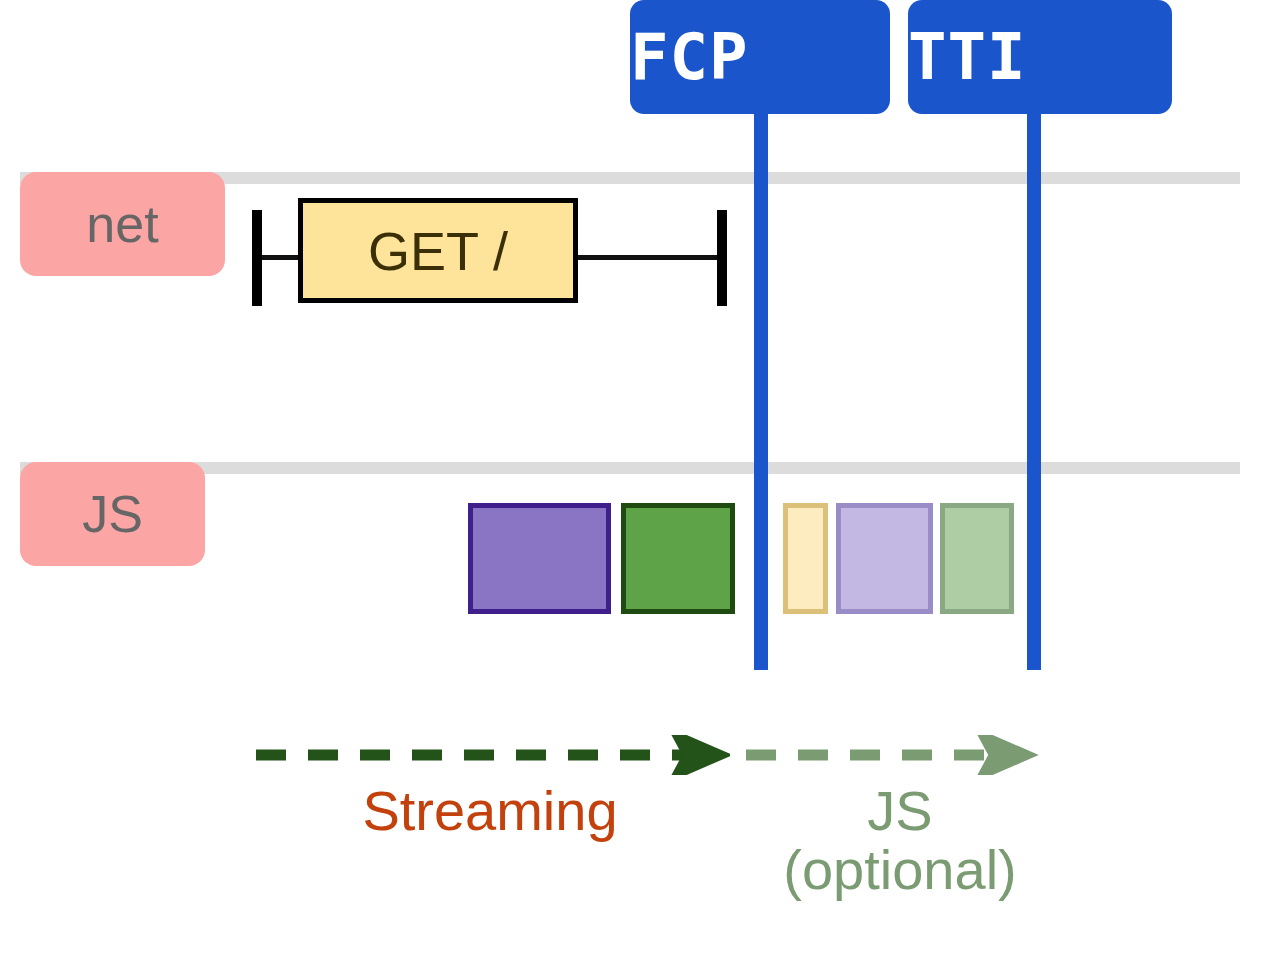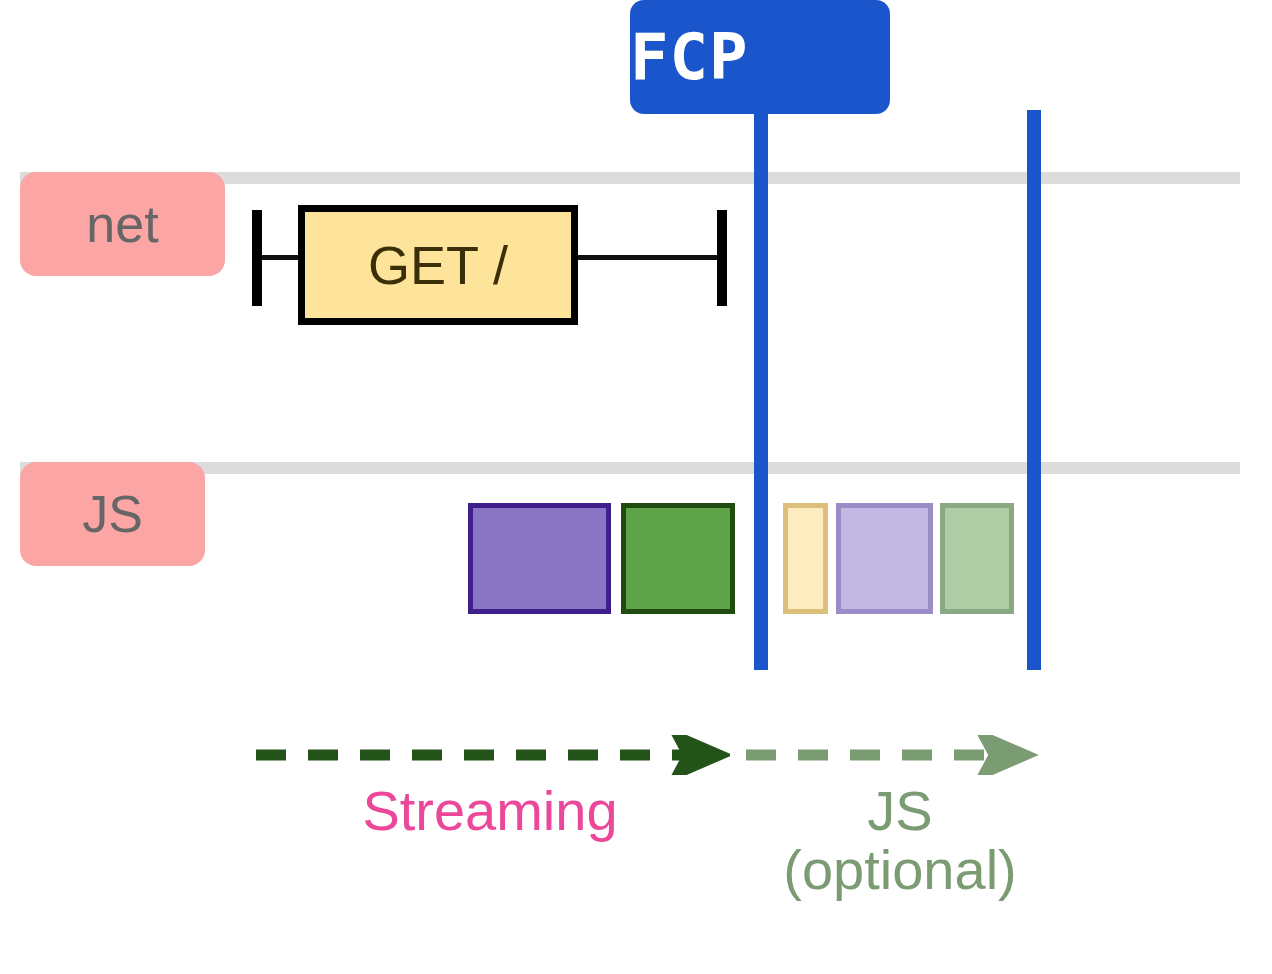--- a/index.html
+++ b/index.html
@@ -91,25 +91,25 @@
     top: 255px;
     height: 5px;
     background: #111111;
   }
   #connector-left  { left: 258px; width: 46px; }
   #connector-right { left: 574px; width: 148px; }
 
   #get-box {
     position: absolute;
     left: 298px;
-    top: 205px;
+    top: 198px;
     width: 280px;
-    height: 120px;
+    height: 105px;
     background: #fde49a;
-    border: 7px solid #000000;
+    border: 5px solid #000000;
     box-sizing: border-box;
     display: flex;
     align-items: center;
     justify-content: center;
     color: #3b2f08;
     font-size: 54px;
     line-height: 1;
     font-family: "Liberation Sans", sans-serif;
   }
 
@@ -129,21 +129,21 @@
   }
   .phase-label {
     position: absolute;
     text-align: center;
     font-size: 56px;
     line-height: 1.05;
     font-family: "Liberation Sans", sans-serif;
     white-space: pre-line;
   }
   #phase-arrow-streaming { left: 250px; top: 735px; }
-  #phase-label-streaming { left: 180px; top: 782px; width: 620px; color: #ec4899; }
+  #phase-label-streaming { left: 180px; top: 782px; width: 620px; color: #c2410c; }
   #phase-arrow-js        { left: 740px; top: 735px; }
   #phase-label-js        { left: 690px; top: 782px; width: 420px; color: #7b9b73; }
 </style>
 </head>
 <body>
 
 <div id="diagram">
 
   <div id="row-line-net" class="row-line" style="top: 172px;"></div>
   <div id="row-line-js" class="row-line" style="top: 462px;"></div>
@@ -153,20 +153,23 @@
   </div>
   <div id="badge-js" class="row-badge" style="top: 462px; width: 185px;">
     <span>JS</span>
   </div>
 
   <div id="stem-fcp" class="milestone-stem" style="left: 754px;"></div>
   <div id="stem-tti" class="milestone-stem" style="left: 1027px;"></div>
 
   <div id="chip-fcp" class="milestone-chip" style="left: 630px; width: 260px;">
     <span>FCP</span>
+  </div>
+  <div id="chip-tti" class="milestone-chip" style="left: 908px; width: 264px;">
+    <span>TTI</span>
   </div>
 
   <div id="connector-left" class="ibeam-connector"></div>
   <div id="connector-right" class="ibeam-connector"></div>
   <div id="ibeam-left" class="ibeam" style="left: 252px;"></div>
   <div id="ibeam-right" class="ibeam" style="left: 717px;"></div>
   <div id="get-box" style="left: 298px; width: 280px;">
     <span>GET /</span>
   </div>
 

